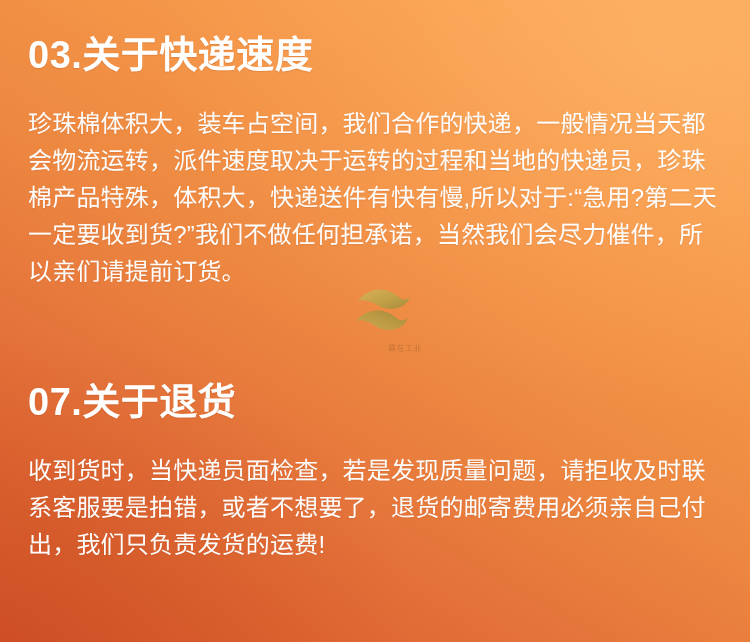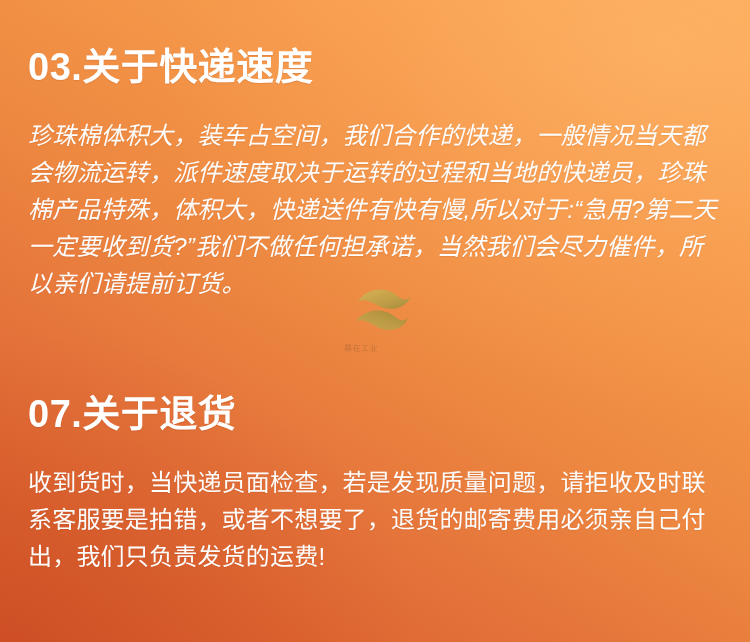--- a/index.html
+++ b/index.html
@@ -75,39 +75,39 @@
 
   .sec-body {
     color: #fdfdfd;
     font-size: 24px;
     line-height: 37px;
     letter-spacing: 0.2px;
     text-shadow: 0 1px 1px rgba(150, 60, 20, 0.12);
   }
 
   
-  #sec-03 { padding-top: 16px; }
-  #sec-03 .sec-body { margin-top: 1px; font-style: italic; }
+  #sec-03 { padding-top: 4px; }
+  #sec-03 .sec-body { margin-top: 1px; }
 
   #sec-04 { padding-top: 37px; }
   #sec-04 .sec-body { margin-top: 23px; }
 
   #sec-05 { padding-top: 36px; }
 
   
   #watermark {
     position: absolute;
     left: 344px;
     top: 281px;
     width: 78px;
     height: 82px;
     z-index: 2;
     opacity: 0.55;
     pointer-events: none;
-    text-align: left;
+    text-align: right;
   }
   #watermark svg { display: block; margin: 0 auto; }
   #watermark .wm-caption {
     margin-top: 1px;
     font-size: 8px;
     line-height: 10px;
     letter-spacing: 0.5px;
     color: rgba(110, 72, 40, 0.55);
     white-space: nowrap;
   }

